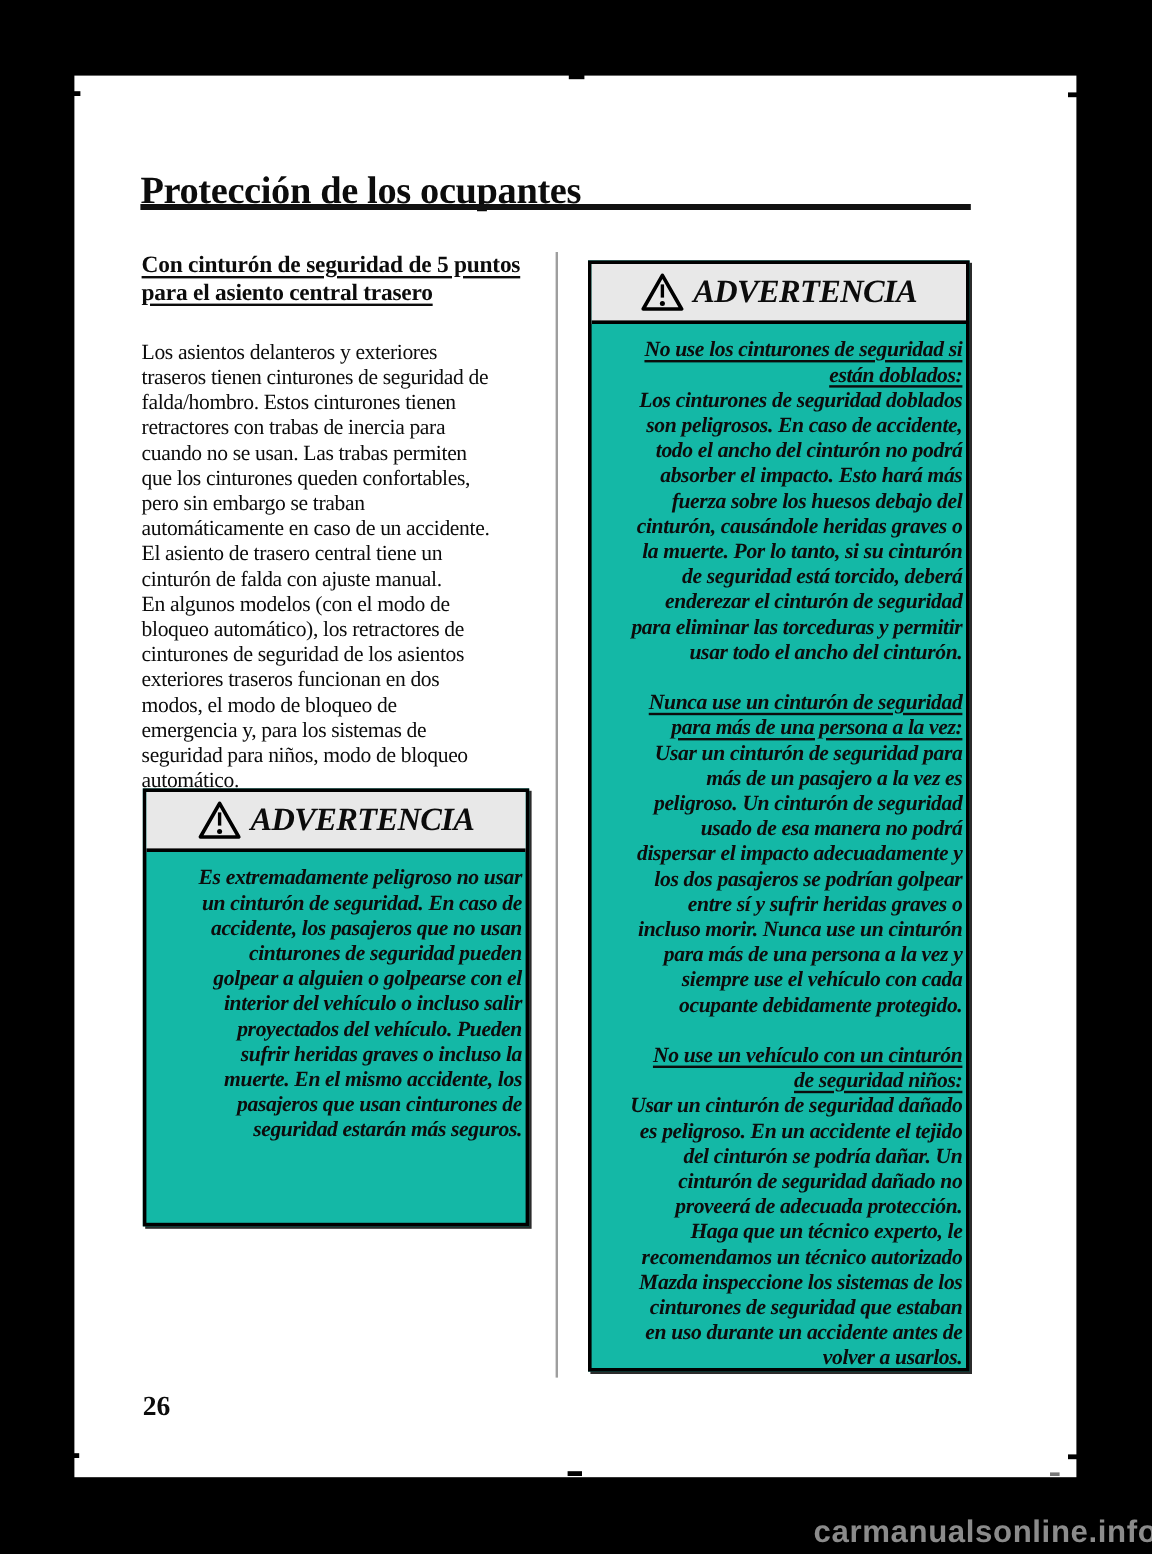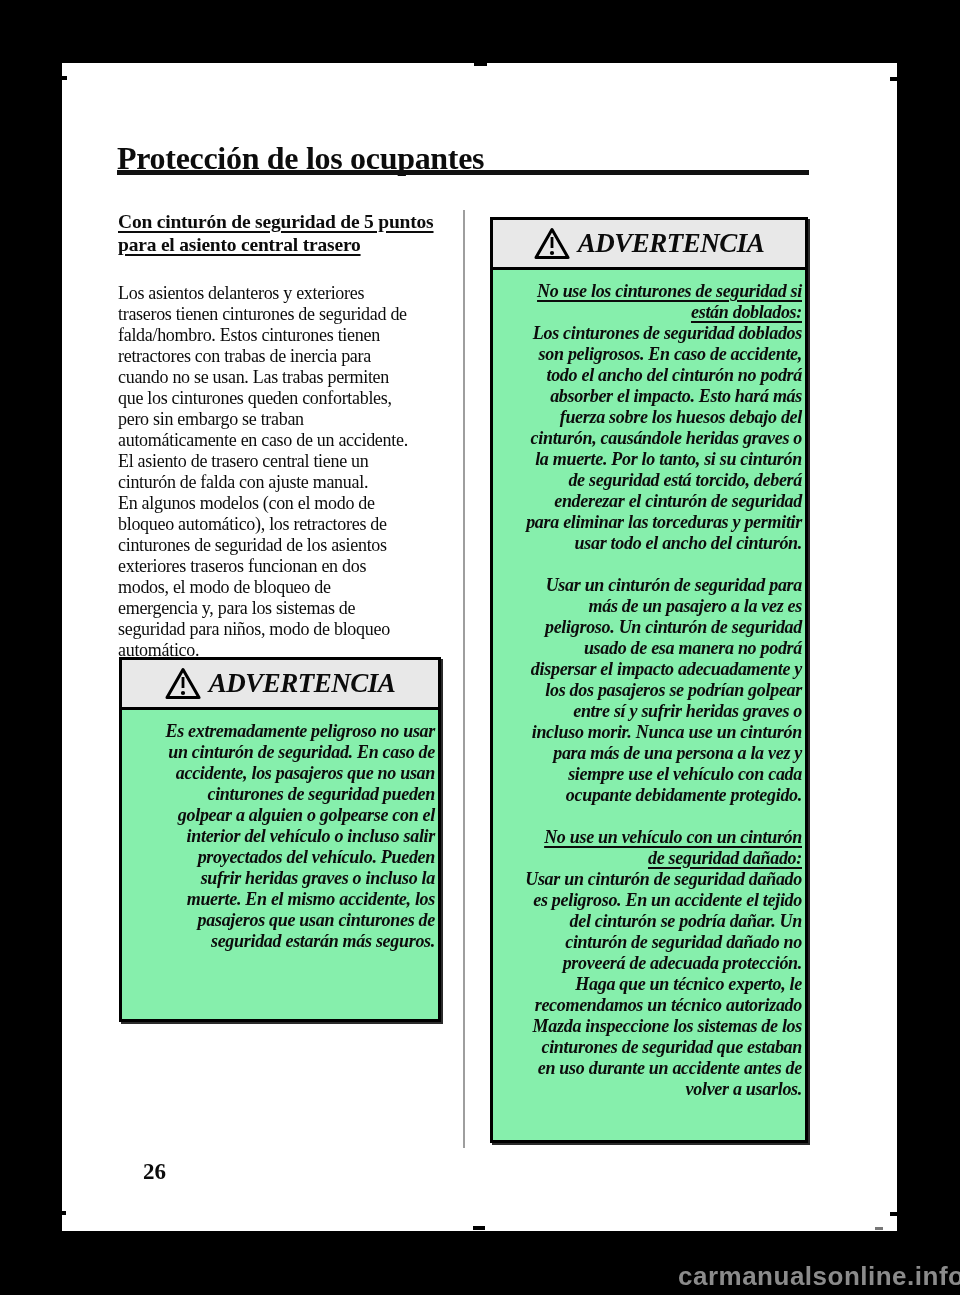--- a/index.html
+++ b/index.html
@@ -57,21 +57,21 @@
   }
   .divider {
     position: absolute;
     left: 401px; top: 147px;
     width: 2px; height: 938px;
     background: #9e9e9e;
   }
   .warnbox {
     position: absolute;
     border: 3px solid #000;
-    background: #86efac;
+    background: #14b8a6;
     box-shadow: 2px 2px 0 0 #2b2b2b;
     box-sizing: border-box;
   }
   .warnbox.left  { left: 57px;  top: 594px; width: 322px; height: 365px; }
   .warnbox.right { left: 428px; top: 154px; width: 318px; height: 926px; }
   .warnhead {
     height: 47px;
     background: #e8e8e8;
     border-bottom: 3px solid #000;
     display: flex;
@@ -100,21 +100,20 @@
     text-decoration-thickness: 1.5px;
     text-underline-offset: 3px;
     white-space: pre-line;
   }
   .wbody { white-space: pre-line; }
   .page-number {
     position: absolute;
     left: 57px; top: 1096px;
     font-size: 23px;
     font-weight: bold;
-    margin-left: 24px;
   }
   .watermark {
     position: absolute;
     left: 678px; top: 1261px;
     font-family: "Liberation Sans", sans-serif;
     font-size: 26px;
     font-weight: bold;
     color: #8b8b8b;
     letter-spacing: 0.5px;
   }
@@ -207,35 +206,37 @@
 absorber el impacto. Esto hará más
 fuerza sobre los huesos debajo del
 cinturón, causándole heridas graves o
 la muerte. Por lo tanto, si su cinturón
 de seguridad está torcido, deberá
 enderezar el cinturón de seguridad
 para eliminar las torceduras y permitir
 usar todo el ancho del cinturón.</div>
         </div>
         <div class="wpara">
+          <div class="whead">Nunca use un cinturón de seguridad
+para más de una persona a la vez:</div>
           <div class="wbody">Usar un cinturón de seguridad para
 más de un pasajero a la vez es
 peligroso. Un cinturón de seguridad
 usado de esa manera no podrá
 dispersar el impacto adecuadamente y
 los dos pasajeros se podrían golpear
 entre sí y sufrir heridas graves o
 incluso morir. Nunca use un cinturón
 para más de una persona a la vez y
 siempre use el vehículo con cada
 ocupante debidamente protegido.</div>
         </div>
         <div class="wpara">
           <div class="whead">No use un vehículo con un cinturón
-de seguridad dañado:</div>
+de seguridad niños:</div>
           <div class="wbody">Usar un cinturón de seguridad dañado
 es peligroso. En un accidente el tejido
 del cinturón se podría dañar. Un
 cinturón de seguridad dañado no
 proveerá de adecuada protección.
 Haga que un técnico experto, le
 recomendamos un técnico autorizado
 Mazda inspeccione los sistemas de los
 cinturones de seguridad que estaban
 en uso durante un accidente antes de

